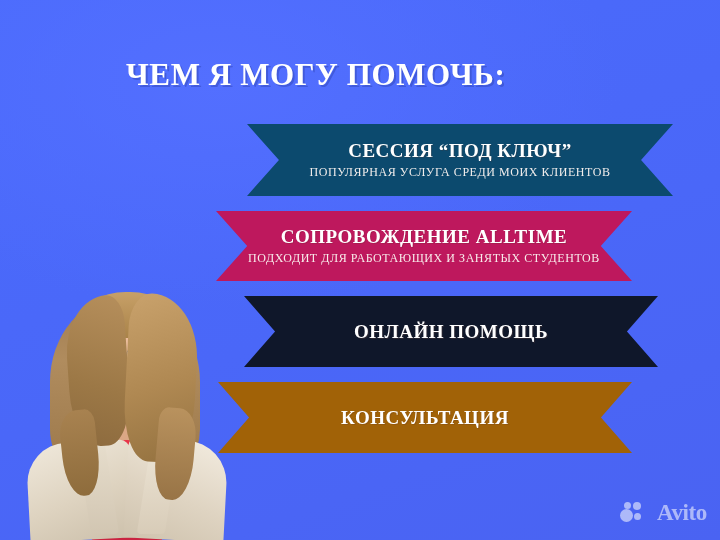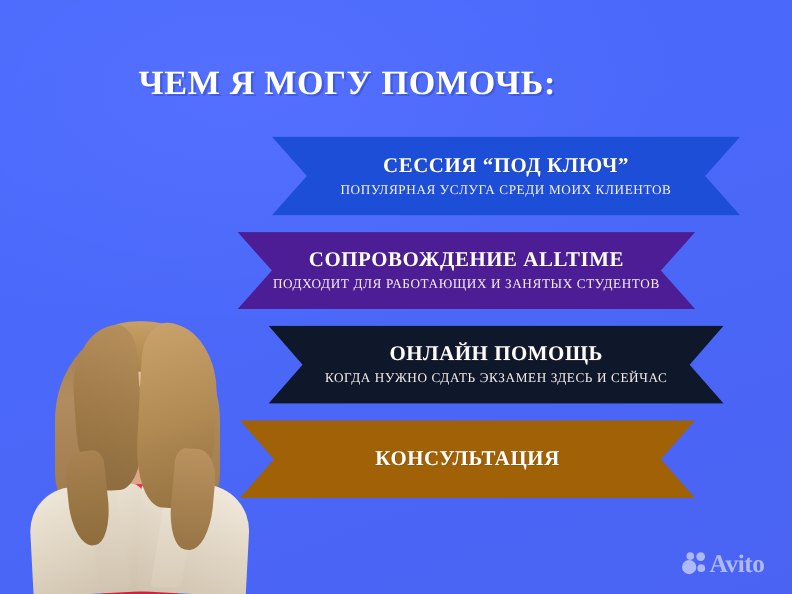--- a/index.html
+++ b/index.html
@@ -213,21 +213,21 @@
     transform: rotate(5deg);
   }
 
   
   .avito {
     position: absolute;
     left: 620px;
     top: 501px;
     display: flex;
     align-items: center;
-    gap: 4px;
+    gap: 16px;
     opacity: 0.55;
   }
   .avito-mark {
     position: relative;
     width: 21px;
     height: 21px;
   }
   .avito-mark i {
     position: absolute;
     border-radius: 50%;
@@ -274,33 +274,32 @@
     <div class="p-part lapel-l"></div>
     <div class="p-part lapel-r"></div>
     <div class="p-part hair-front-l"></div>
     <div class="p-part hair-front-r"></div>
     <div class="p-part strand-l"></div>
     <div class="p-part strand-r"></div>
   </div>
 
   <div class="headline">ЧЕМ Я МОГУ ПОМОЧЬ:</div>
 
-  <div class="ribbon" id="ribbon-0" style="background: #1d4ed8;">
+  <div class="ribbon" id="ribbon-0" style="background: #0c4a6e;">
     <div class="r-title">СЕССИЯ “ПОД КЛЮЧ”</div>
     <div class="r-sub">ПОПУЛЯРНАЯ УСЛУГА СРЕДИ МОИХ КЛИЕНТОВ</div>
   </div>
 
-  <div class="ribbon" id="ribbon-1" style="background: #4c1d95;">
+  <div class="ribbon" id="ribbon-1" style="background: #be185d;">
     <div class="r-title">СОПРОВОЖДЕНИЕ ALLTIME</div>
     <div class="r-sub">ПОДХОДИТ ДЛЯ РАБОТАЮЩИХ И ЗАНЯТЫХ СТУДЕНТОВ</div>
   </div>
 
   <div class="ribbon" id="ribbon-2" style="background: #0f172a;">
     <div class="r-title">ОНЛАЙН ПОМОЩЬ</div>
-    <div class="r-sub">КОГДА НУЖНО СДАТЬ ЭКЗАМЕН ЗДЕСЬ И СЕЙЧАС</div>
   </div>
 
   <div class="ribbon" id="ribbon-3" style="background: #a16207;">
     <div class="r-title">КОНСУЛЬТАЦИЯ</div>
   </div>
 
   <div class="avito">
     <span class="avito-mark">
       <i class="d1"></i>
         <i class="d2"></i>

